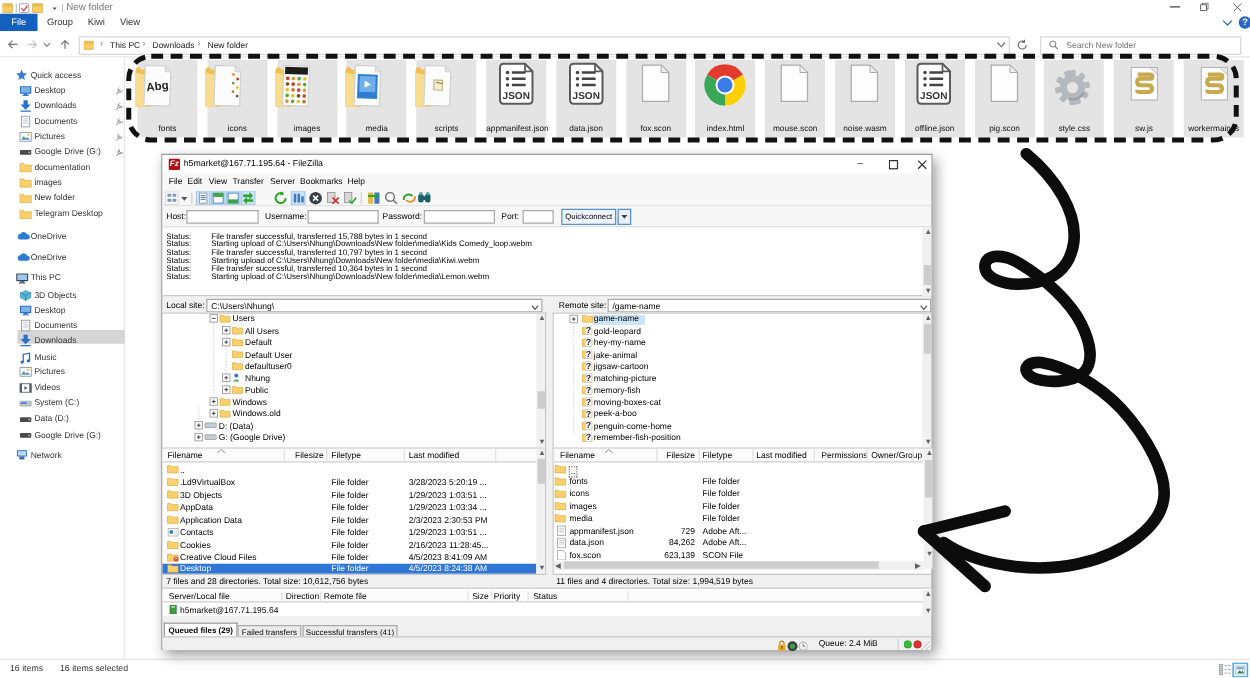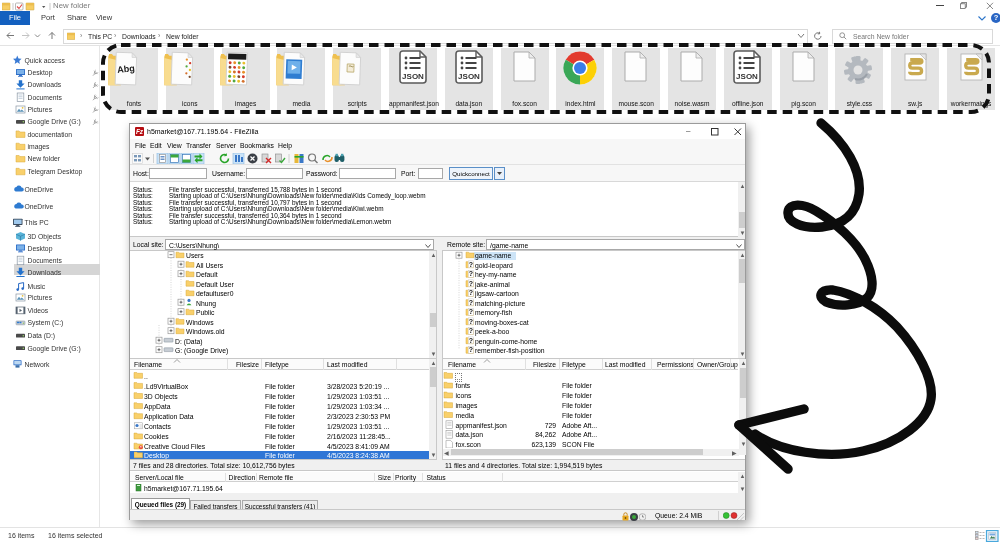--- a/index.html
+++ b/index.html
@@ -50,22 +50,22 @@
       <rect x="1.8" y="0.5" width="4.7" height="4.7" fill="none" stroke="#555" stroke-width="0.7"></rect>
       <rect x="0.5" y="1.8" width="4.7" height="4.7" fill="#fff" stroke="#555" stroke-width="0.7"></rect>
     </svg>
   <svg class="abs" style="left:986px;top:2px;" width="8" height="8" viewBox="0 0 8 8">
       <path d="M0.8 0.8 L7 7 M7 0.8 L0.8 7" stroke="#555" stroke-width="0.7"></path>
     </svg>
 </div>
 
 <div class="abs" id="ribbontabs">
   <div class="rtab" id="filetab">File</div>
-  <div class="rtab" style="left:34px;width:28px;">Port</div>
-  <div class="rtab" style="left:63px;width:28px;">Share</div>
+  <div class="rtab" style="left:34px;width:28px;">Group</div>
+  <div class="rtab" style="left:63px;width:28px;">Kiwi</div>
   <div class="rtab" style="left:91px;width:26px;">View</div>
   <svg class="abs" style="left:977px;top:4px;" width="10" height="7" viewBox="0 0 10 7">
       <path d="M1.5 1.5 L5 5 L8.5 1.5" fill="none" stroke="#2b74c9" stroke-width="1.1"></path>
     </svg>
   <div class="abs" style="left:991px;top:2px;width:10px;height:10px;border-radius:50%;background:#2a66c4;color:#fff;font-size:7.5px;font-weight:bold;text-align:center;line-height:10px;">?</div>
 </div>
 
 <div class="abs" id="addrrow">
   <svg class="abs" style="left:4px;top:5px;" width="58" height="11" viewBox="0 0 58 11">
     <path d="M10 5.5 L3 5.5 M6 2.5 L3 5.5 L6 8.5" fill="none" stroke="#777" stroke-width="1"></path>

